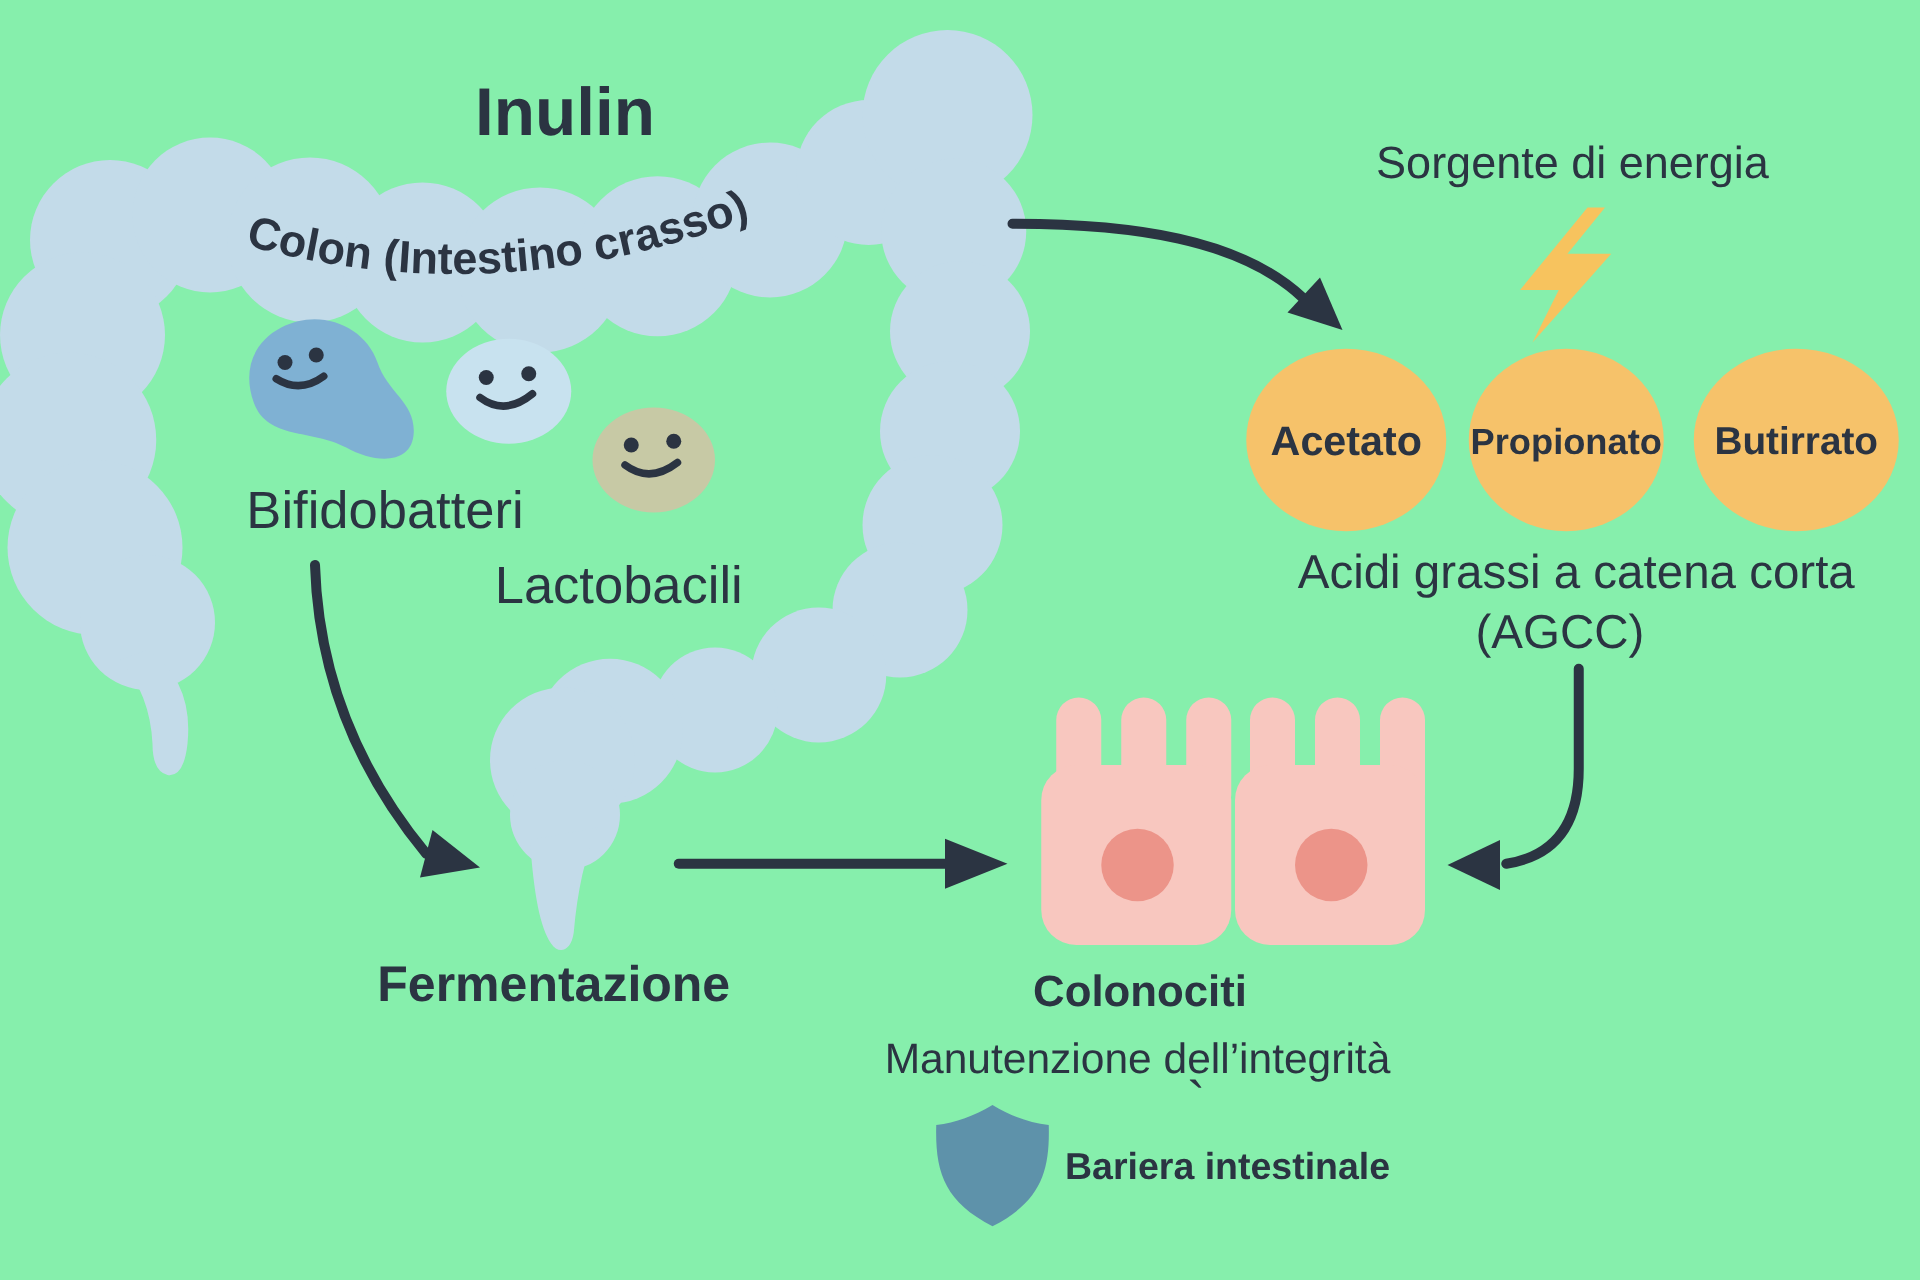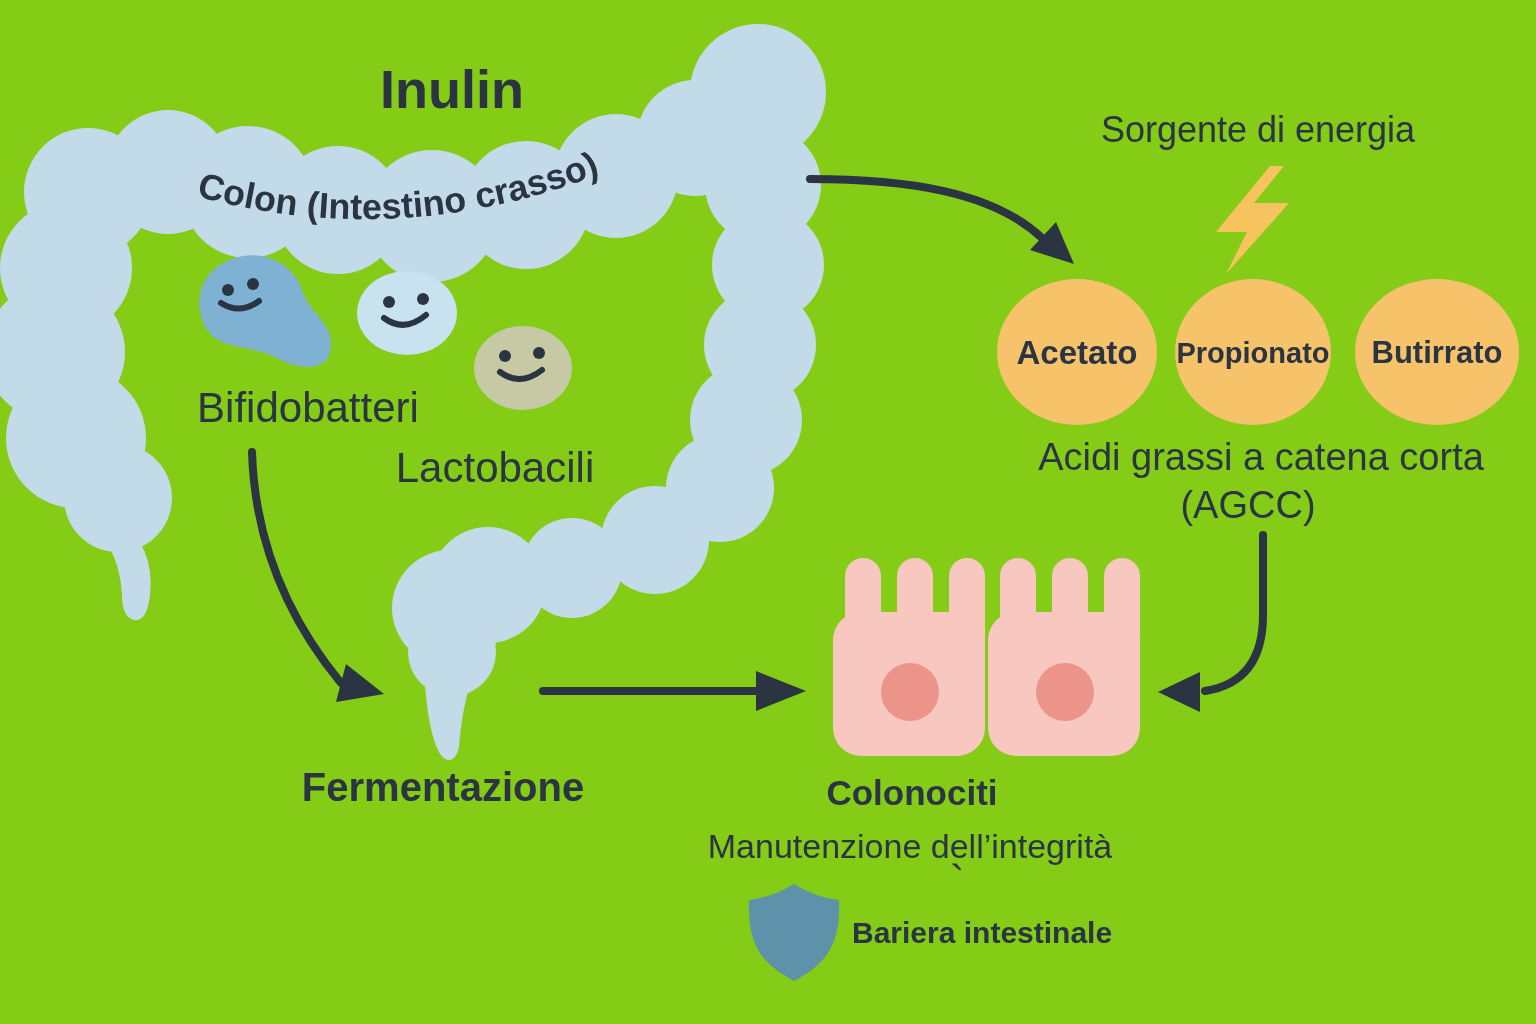--- a/index.html
+++ b/index.html
@@ -1,19 +1,19 @@
 <!DOCTYPE html>
 <html><head>
 <meta charset="utf-8">
 <style>
   html,body{margin:0;padding:0;}
   .stage{
     position:relative;
     width:1536px;height:1024px;
-    background:#84cc16;
+    background:#86efac;
     overflow:hidden;
     font-family:"Liberation Sans", sans-serif;
   }
   svg{display:block;}
   text{font-family:"Liberation Sans", sans-serif;}
   .t-bold{font-weight:bold;}
 </style>
 </head>
 <body>
 

